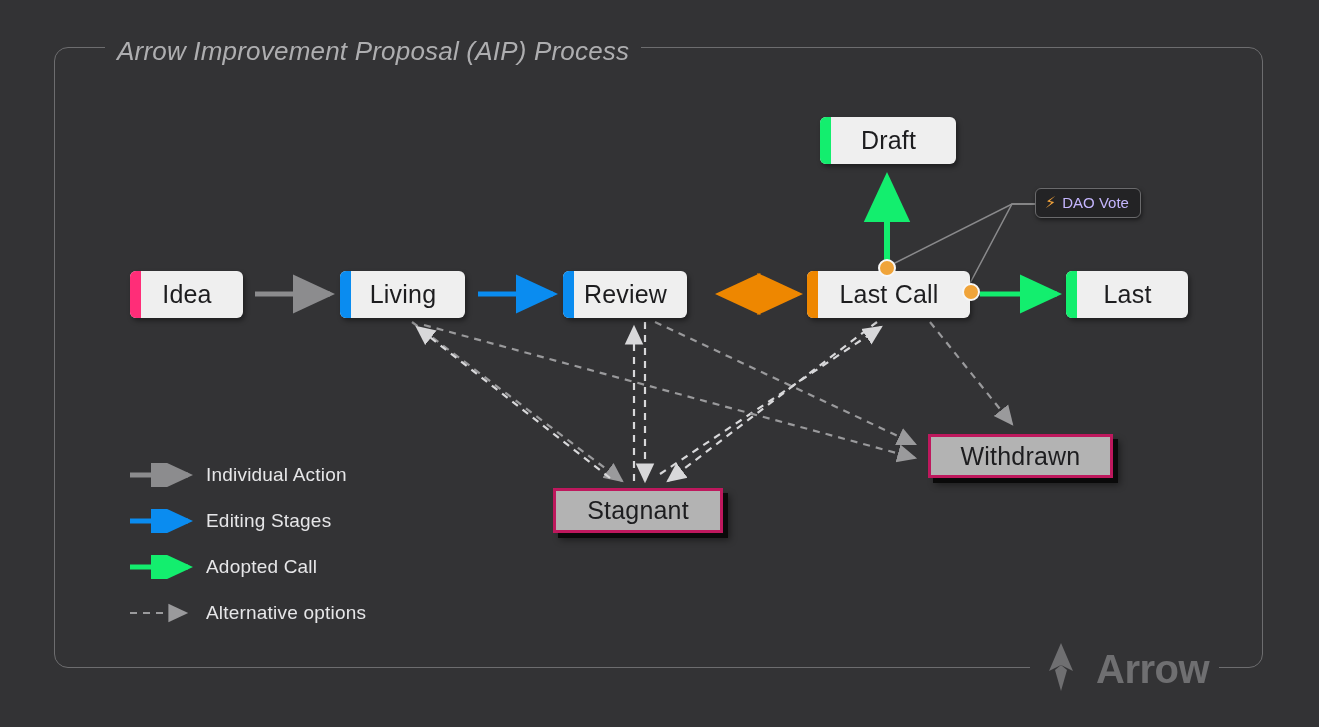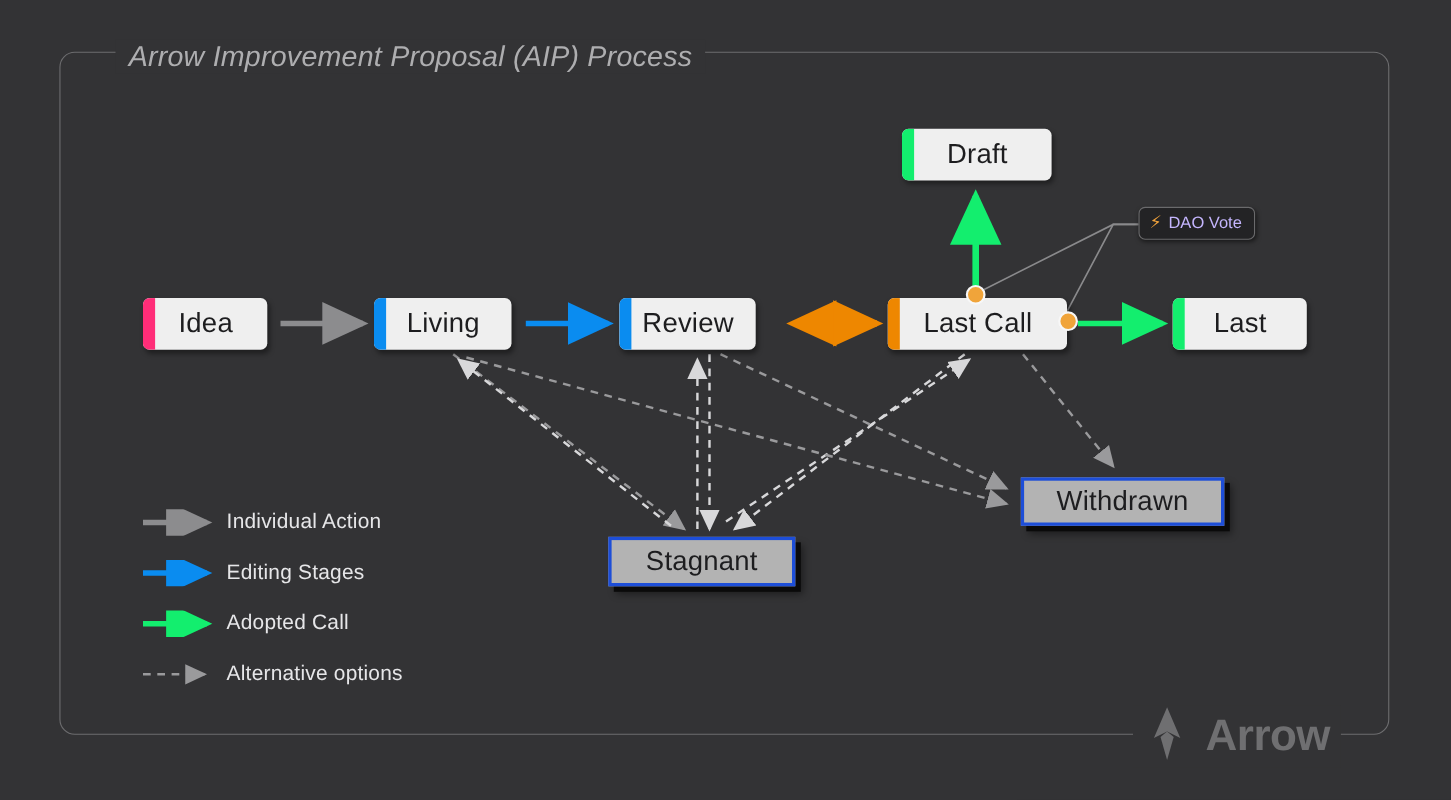--- a/index.html
+++ b/index.html
@@ -33,21 +33,21 @@
     box-sizing:border-box;
   }
   .node .bar{width:11px;align-self:stretch;flex:0 0 11px;}
   .node .lbl{
     flex:1;text-align:center;color:#1d1d1f;font-size:25px;
     padding:0 14px 0 4px;white-space:nowrap;letter-spacing:.2px;
   }
 
   
   .tnode{
-    position:absolute;background:#b3b3b3;border:3px solid #1d4ed8;
+    position:absolute;background:#b3b3b3;border:3px solid #be185d;
     box-shadow:5px 5px 0 #0a0a0a, 7px 7px 7px rgba(0,0,0,.45);
     display:flex;align-items:center;justify-content:center;
     box-sizing:border-box;
   }
   .tnode .lbl{color:#1d1d1f;font-size:25px;white-space:nowrap;letter-spacing:.2px;}
 
   
   .badge{
     position:absolute;background:#232325;border:1px solid #6a6a6c;border-radius:6px;
     display:flex;align-items:center;gap:6px;padding:5px 11px 6px 9px;

